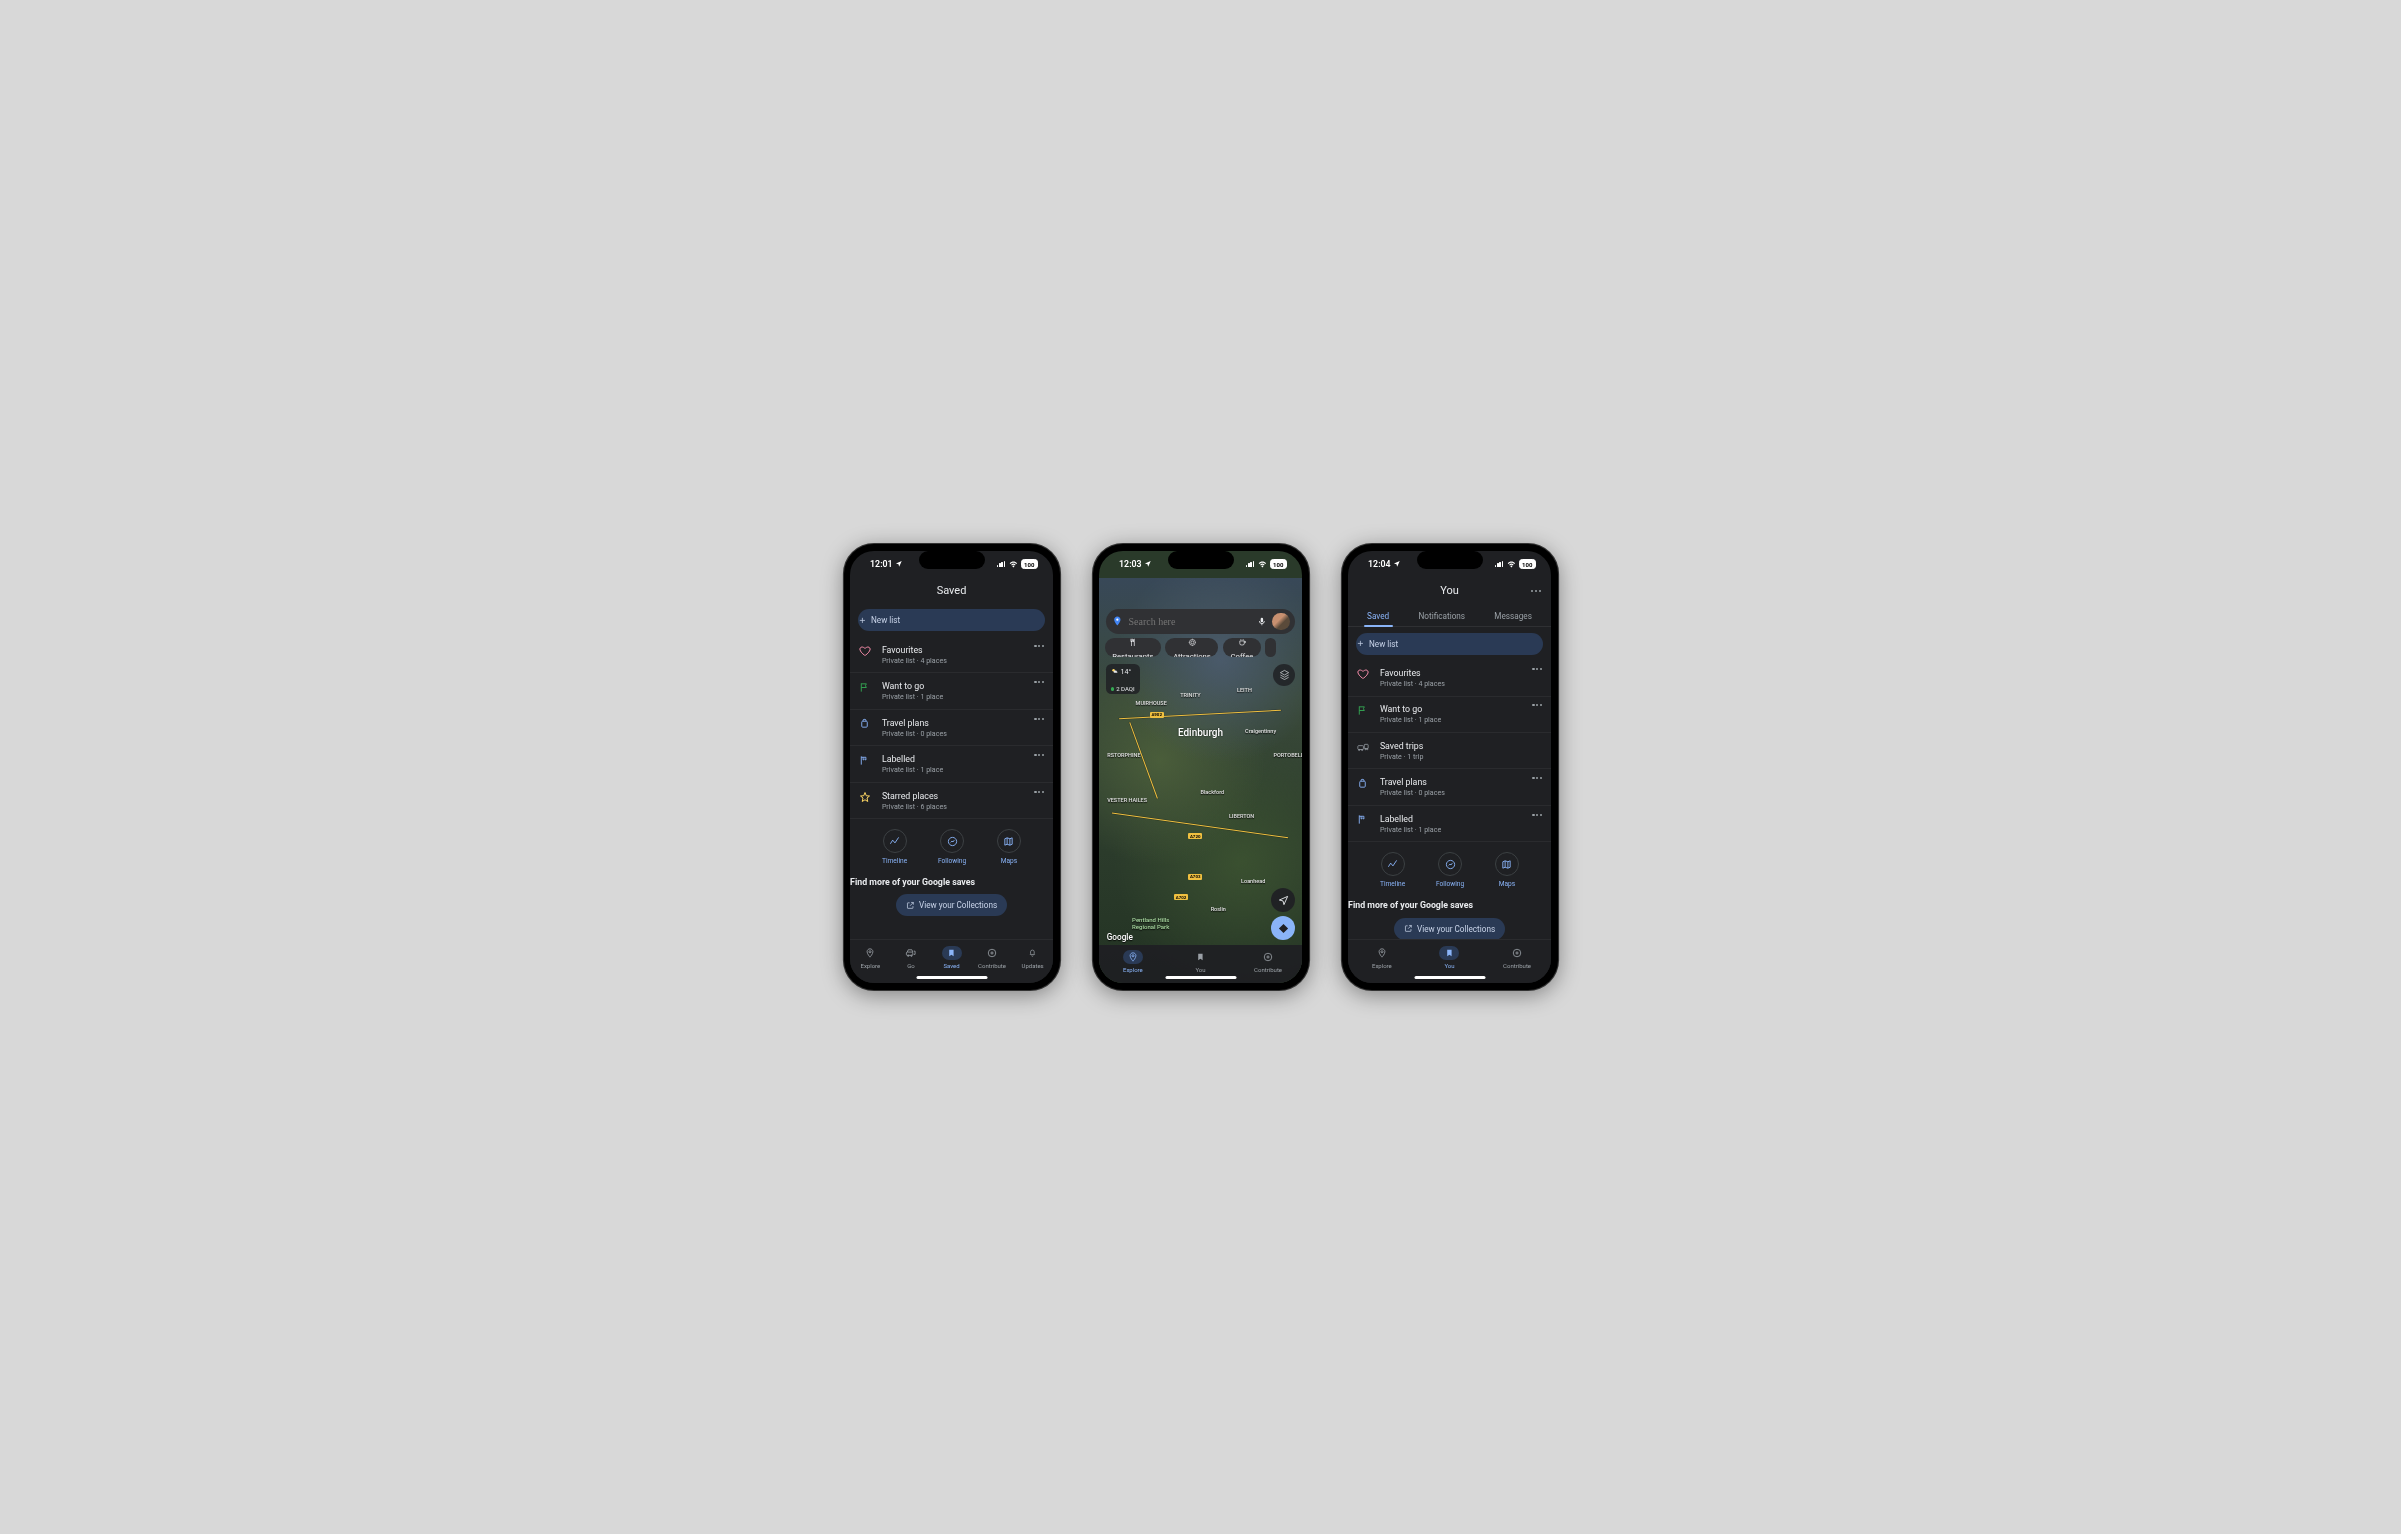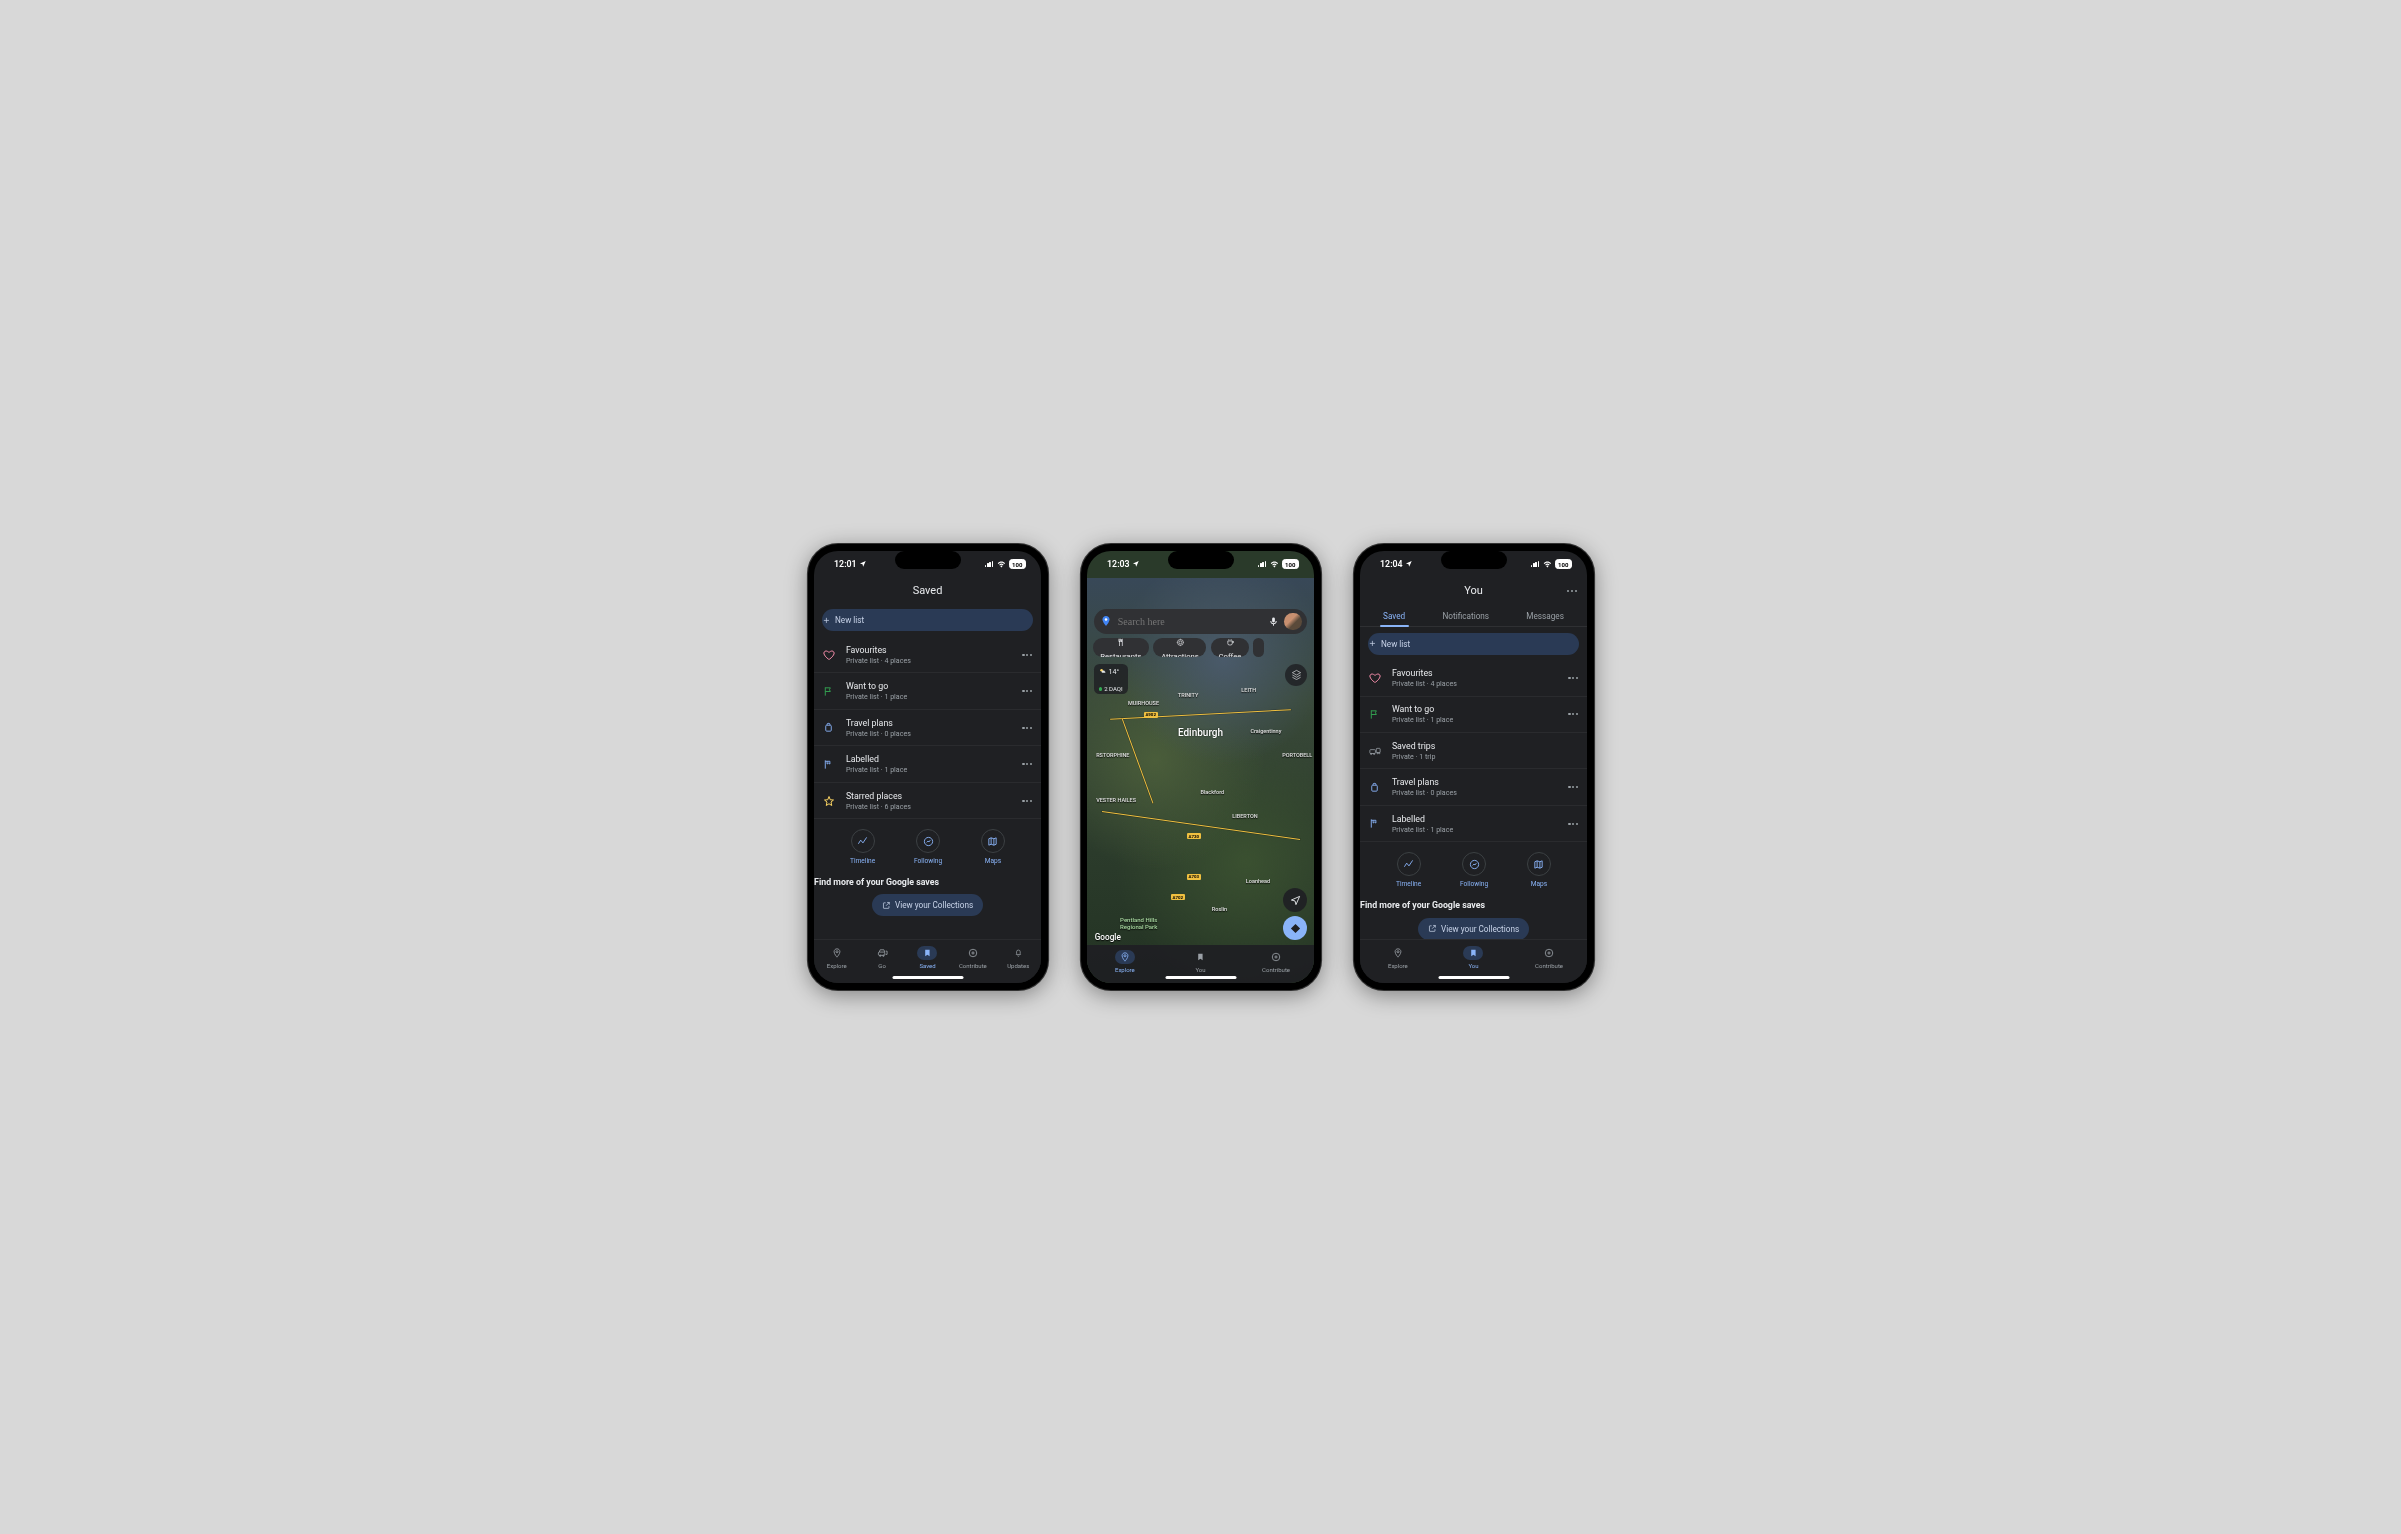--- a/index.html
+++ b/index.html
@@ -7,21 +7,21 @@
     background: #d8d8d8;
     font-family: -apple-system, BlinkMacSystemFont, "Segoe UI", Roboto, sans-serif;
     display: flex;
     gap: 33px;
     justify-content: center;
     align-items: center;
     min-height: 100vh;
     padding: 22px;
   }
   .phone {
-    width: 240px;
+    width: 216px;
     height: 446px;
     background: #000;
     border-radius: 30px;
     padding: 6.6px;
     position: relative;
     box-shadow: 0 0 0 1.1px #333, 0 4.4px 22px rgba(0,0,0,0.4);
   }
   .screen {
     width: 100%;
     height: 100%;
@@ -111,21 +111,21 @@
     color: #c8d3e8;
     height: 22px;
     border-radius: 11px;
     display:flex; align-items:center; justify-content:flex-start;
     gap: 4.4px;
     font-size: 8.2px;
   }
   
   .lists { }
   .list-row {
-    display:flex; align-items:center;
+    display:flex; 
     padding: 7.7px 8.8px;
     border-bottom: 0.5px solid #2a2b2e;
     gap: 11px;
   }
   .list-icon { width: 12px; height:12px; display:flex; align-items:center; justify-content:center; flex-shrink:0; }
   .list-text { flex:1; }
   .list-title { font-size: 8.8px; color: #e8eaed; margin-bottom:1.1px;}
   .list-sub { font-size: 7.1px; color: #9aa0a6; }
   .row-more { display:flex; gap:1.6px; }
   .row-more span { width:2.2px;height:2.2px;background:#9aa0a6;border-radius:50%; }

